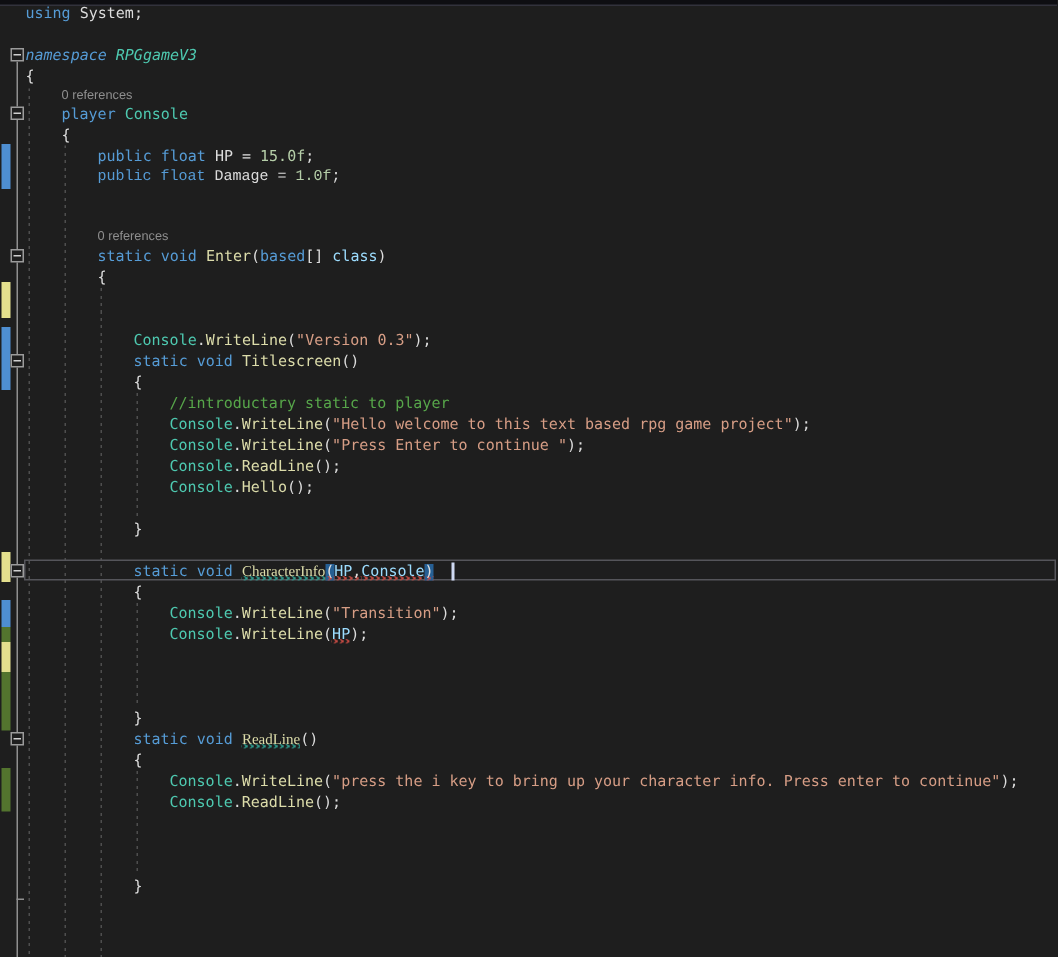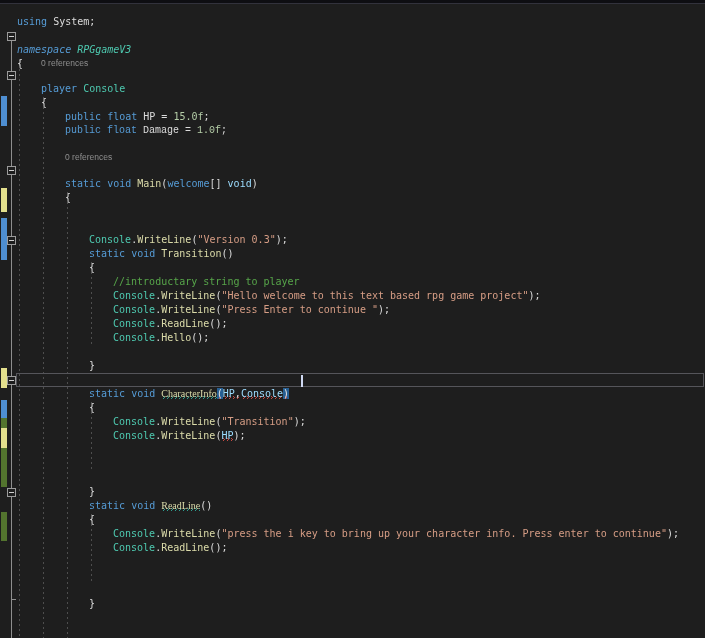--- a/index.html
+++ b/index.html
@@ -1,21 +1,21 @@
 <!DOCTYPE html>
 <html><head>
 <meta charset="utf-8">
 <style>
   html,body{margin:0;padding:0;background:#1e1e1e;}
   #screen{position:relative;width:705px;height:638px;background:#1e1e1e;overflow:hidden;
           font-family:"DejaVu Sans Mono",monospace;}
   .top-strip{position:absolute;left:0;top:0;width:705px;height:3px;background:#0e0e12;
              border-bottom:1px solid #32323c;}
   
-  .code-line{position:absolute;white-space:pre;font:10px/13px "DejaVu Sans Mono",monospace;height:13px;margin-top:12px;}
+  .code-line{position:absolute;white-space:pre;font:10px/13px "DejaVu Sans Mono",monospace;height:13px;}
   .codelens-line{position:absolute;white-space:pre;font:8.5px/10px "Liberation Sans",sans-serif;
                  color:#8f8f8f;height:10px;}
   
   .tk-kw{color:#569cd6}
   .tk-ty{color:#4ec9b0}
   .tk-me{color:#dcdcaa}
   .tk-st{color:#d69d85}
   .tk-nu{color:#b5cea8}
   .tk-co{color:#57a64a}
   .tk-pl{color:#dcdcdc}
@@ -85,26 +85,26 @@
       <div class="current-line" style="left: 16px; top: 373px; width: 688px; height: 14px;"></div>
       <div class="code-line" style="left: 17px; top: 3px;"><span class="tk-kw">using</span><span class="tk-pl"> System;</span></div>
       <div class="code-line" style="left: 17px; top: 31px; font-style: italic;"><span class="tk-kw">namespace</span><span class="tk-ty"> RPGgameV3</span></div>
       <div class="code-line" style="left: 17px; top: 45px;"><span class="tk-pl">{</span></div>
       <div class="codelens-line" style="left: 41px; top: 58px;">0 references</div>
       <div class="code-line" style="left: 41px; top: 70px;"><span class="tk-kw">player</span><span class="tk-ty"> Console</span></div>
       <div class="code-line" style="left: 41px; top: 84px;"><span class="tk-pl">{</span></div>
       <div class="code-line" style="left: 65px; top: 98px;"><span class="tk-kw">public float</span><span class="tk-pl"> HP = </span><span class="tk-nu">15.0f</span><span class="tk-pl">;</span></div>
       <div class="code-line" style="left: 65px; top: 112px; font-family: Liberation Mono, monospace;"><span class="tk-kw">public float</span><span class="tk-pl"> Damage = </span><span class="tk-nu">1.0f</span><span class="tk-pl">;</span></div>
       <div class="codelens-line" style="left: 65px; top: 152px;">0 references</div>
-      <div class="code-line" style="left: 65px; top: 165px;"><span class="tk-kw">static void</span><span class="tk-me"> Main</span><span class="tk-pl">(</span><span class="tk-kw">welcome</span><span class="tk-pl">[] </span><span class="tk-pa">void</span><span class="tk-pl">)</span></div>
+      <div class="code-line" style="left: 65px; top: 165px;"><span class="tk-kw">static void</span><span class="tk-me"> Enter</span><span class="tk-pl">(</span><span class="tk-kw">based</span><span class="tk-pl">[] </span><span class="tk-pa">class</span><span class="tk-pl">)</span></div>
       <div class="code-line" style="left: 65px; top: 179px;"><span class="tk-pl">{</span></div>
       <div class="code-line" style="left: 89px; top: 221px;"><span class="tk-ty">Console</span><span class="tk-pl">.</span><span class="tk-me">WriteLine</span><span class="tk-pl">(</span><span class="tk-st">"Version 0.3"</span><span class="tk-pl">);</span></div>
-      <div class="code-line" style="left: 89px; top: 235px;"><span class="tk-kw">static void</span><span class="tk-me"> Transition</span><span class="tk-pl">()</span></div>
+      <div class="code-line" style="left: 89px; top: 235px;"><span class="tk-kw">static void</span><span class="tk-me"> Titlescreen</span><span class="tk-pl">()</span></div>
       <div class="code-line" style="left: 89px; top: 249px;"><span class="tk-pl">{</span></div>
-      <div class="code-line" style="left: 113px; top: 263px;"><span class="tk-co">//introductary string to player</span></div>
+      <div class="code-line" style="left: 113px; top: 263px;"><span class="tk-co">//introductary static to player</span></div>
       <div class="code-line" style="left: 113px; top: 277px;"><span class="tk-ty">Console</span><span class="tk-pl">.</span><span class="tk-me">WriteLine</span><span class="tk-pl">(</span><span class="tk-st">"Hello welcome to this text based rpg game project"</span><span class="tk-pl">);</span></div>
       <div class="code-line" style="left: 113px; top: 291px;"><span class="tk-ty">Console</span><span class="tk-pl">.</span><span class="tk-me">WriteLine</span><span class="tk-pl">(</span><span class="tk-st">"Press Enter to continue "</span><span class="tk-pl">);</span></div>
       <div class="code-line" style="left: 113px; top: 305px;"><span class="tk-ty">Console</span><span class="tk-pl">.</span><span class="tk-me">ReadLine</span><span class="tk-pl">();</span></div>
       <div class="code-line" style="left: 113px; top: 319px;"><span class="tk-ty">Console</span><span class="tk-pl">.</span><span class="tk-me">Hello</span><span class="tk-pl">();</span></div>
       <div class="code-line" style="left: 89px; top: 347px;"><span class="tk-pl">}</span></div>
       <div class="code-line" style="left: 89px; top: 375px;"><span class="tk-kw">static void </span><span class="tk-me sq-green">CharacterInfo</span><span class="tk-pl sq-red hl-brace">(</span><span class="tk-pa sq-red">HP</span><span class="tk-pl sq-red">,</span><span class="tk-pa sq-red">Console</span><span class="tk-pl sq-red hl-brace">)</span></div>
       <div class="code-line" style="left: 89px; top: 389px;"><span class="tk-pl">{</span></div>
       <div class="code-line" style="left: 113px; top: 403px;"><span class="tk-ty">Console</span><span class="tk-pl">.</span><span class="tk-me">WriteLine</span><span class="tk-pl">(</span><span class="tk-st">"Transition"</span><span class="tk-pl">);</span></div>
       <div class="code-line" style="left: 113px; top: 417px;"><span class="tk-ty">Console</span><span class="tk-pl">.</span><span class="tk-me">WriteLine</span><span class="tk-pl">(</span><span class="tk-pa sq-red">HP</span><span class="tk-pl">);</span></div>
       <div class="code-line" style="left: 89px; top: 473px;"><span class="tk-pl">}</span></div>

